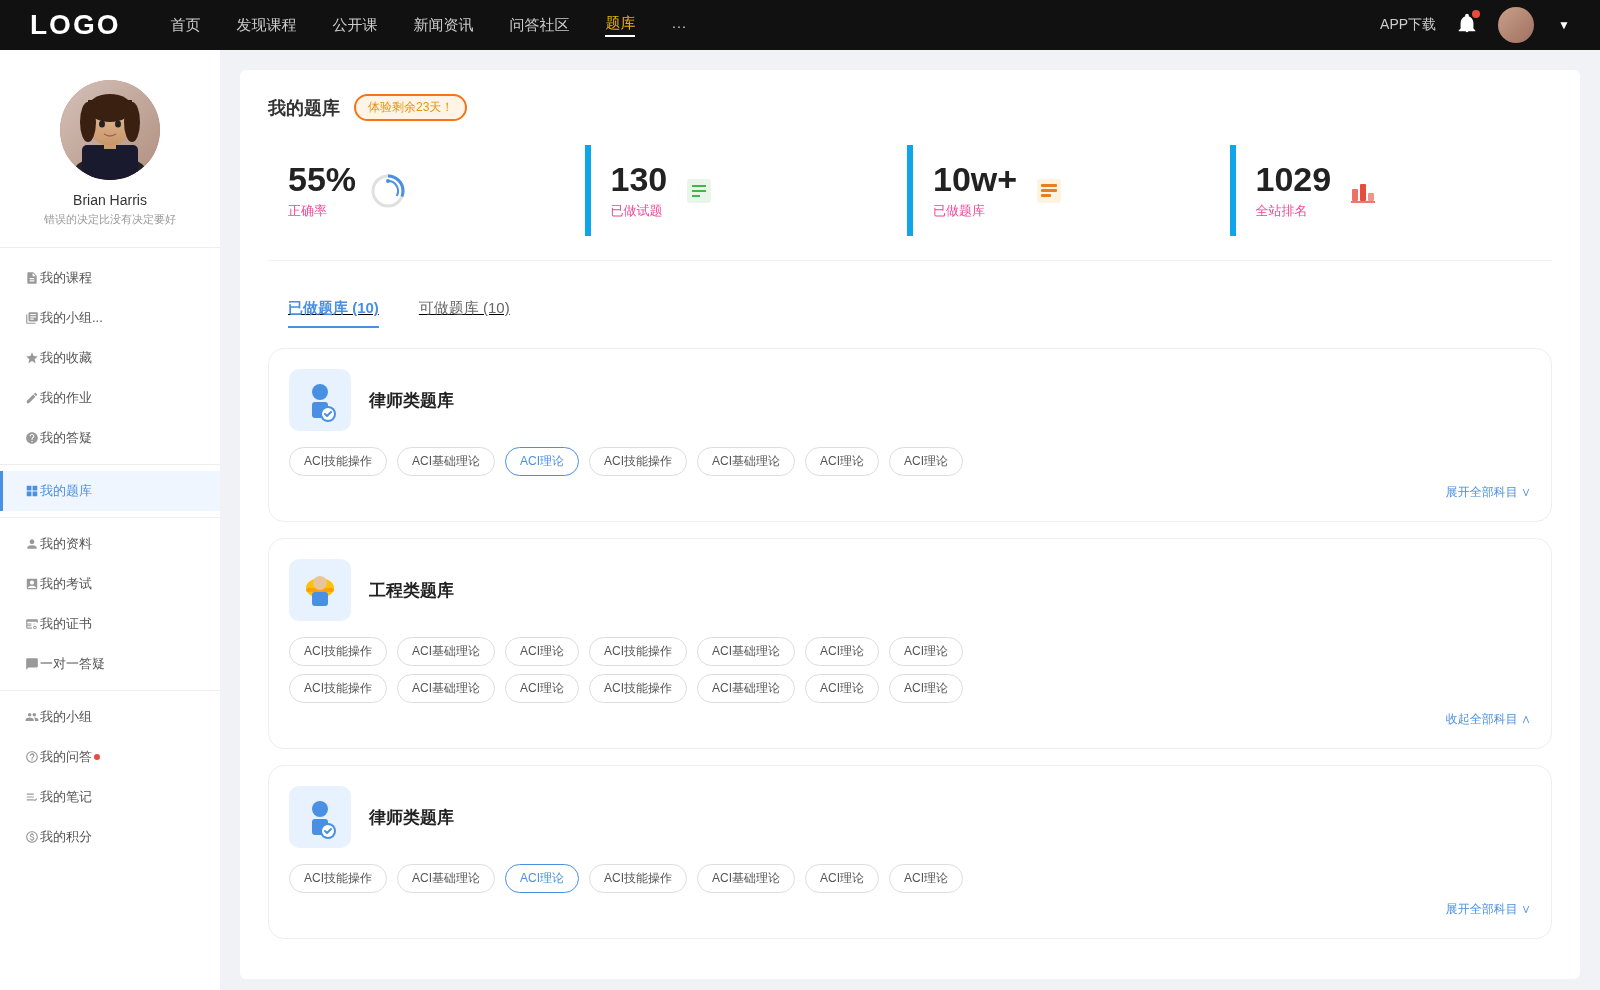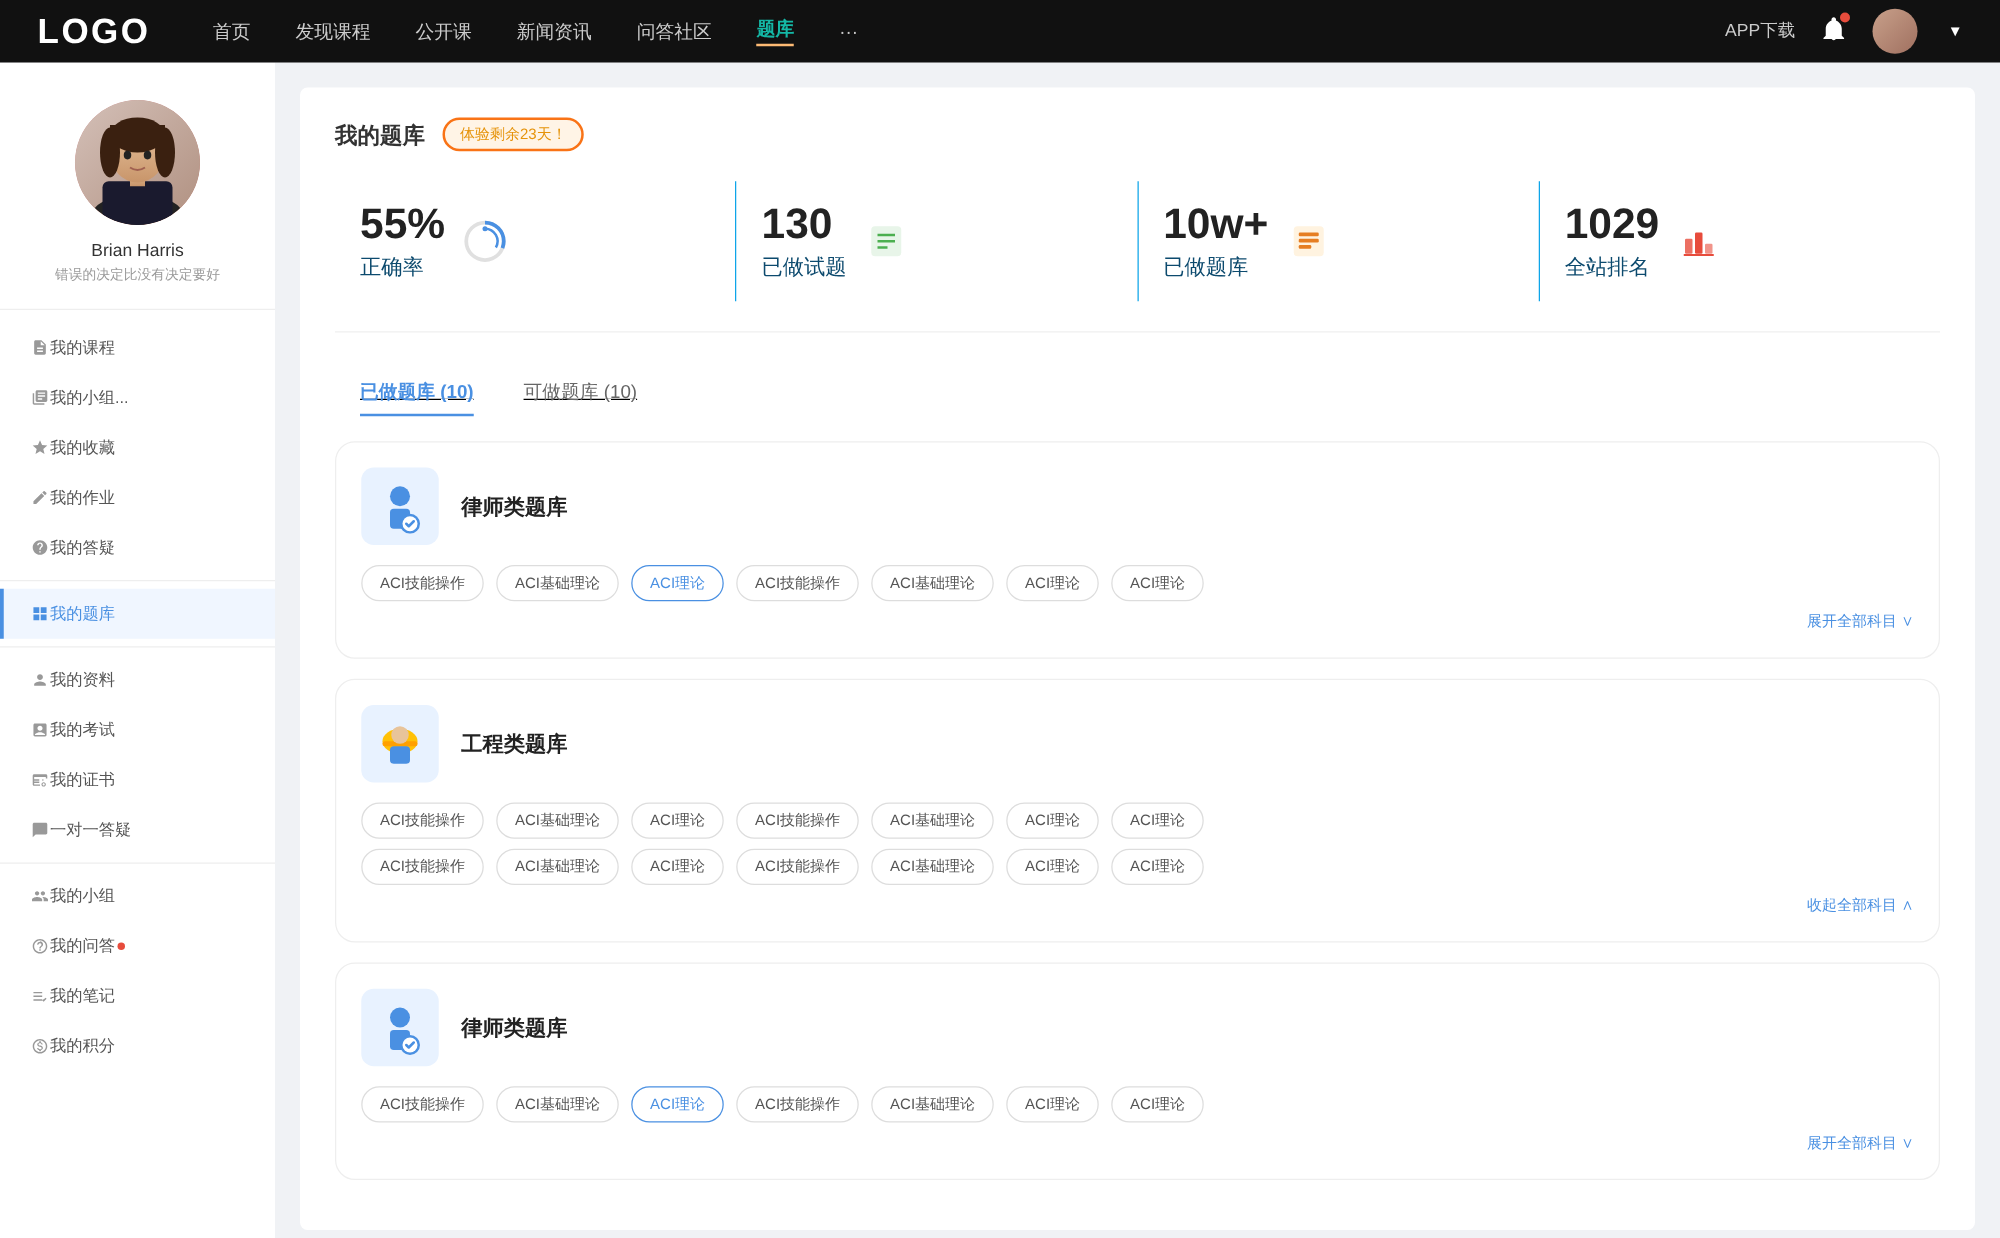--- a/index.html
+++ b/index.html
@@ -27,24 +27,23 @@
       align-items: center;
       flex: 1;
     }
     .nav-links a {
       color: #ccc;
       text-decoration: none;
       font-size: 15px;
       cursor: pointer;
     }
     .nav-links a.active {
-      color: #14b8a6;
-      border-bottom: 2px solid #fdba74;
+      color: #eab308;
+      border-bottom: 2px solid #ffffff;
       padding-bottom: 2px;
-      font-weight: bold;
     }
     .nav-right {
       display: flex;
       align-items: center;
       gap: 20px;
     }
     .nav-right .app-download { color: #ccc; font-size: 14px; cursor: pointer; }
     .nav-bell {
       position: relative;
       cursor: pointer;
@@ -196,33 +195,33 @@
       margin-bottom: 28px;
       border-bottom: 1px solid #f0f0f0;
       padding-bottom: 24px;
     }
     .stat-item {
       flex: 1;
       display: flex;
       align-items: center;
       gap: 14px;
       padding: 16px 20px;
-      border-right: 1px solid #0ea5e9;
+      border-right: 6px solid #0ea5e9;
     }
     .stat-item:last-child { border-right: none; }
     .stat-text {}
     .stat-value {
       font-size: 34px;
       font-weight: 700;
       color: #222;
       line-height: 1.1;
     }
     .stat-label {
-      font-size: 17px;
-      color: #0c4a6e;
+      font-size: 13px;
+      color: #ec4899;
       margin-top: 4px;
     }
     .stat-icon {
       width: 36px;
       height: 36px;
       display: flex;
       align-items: center;
       justify-content: center;
     }
 

